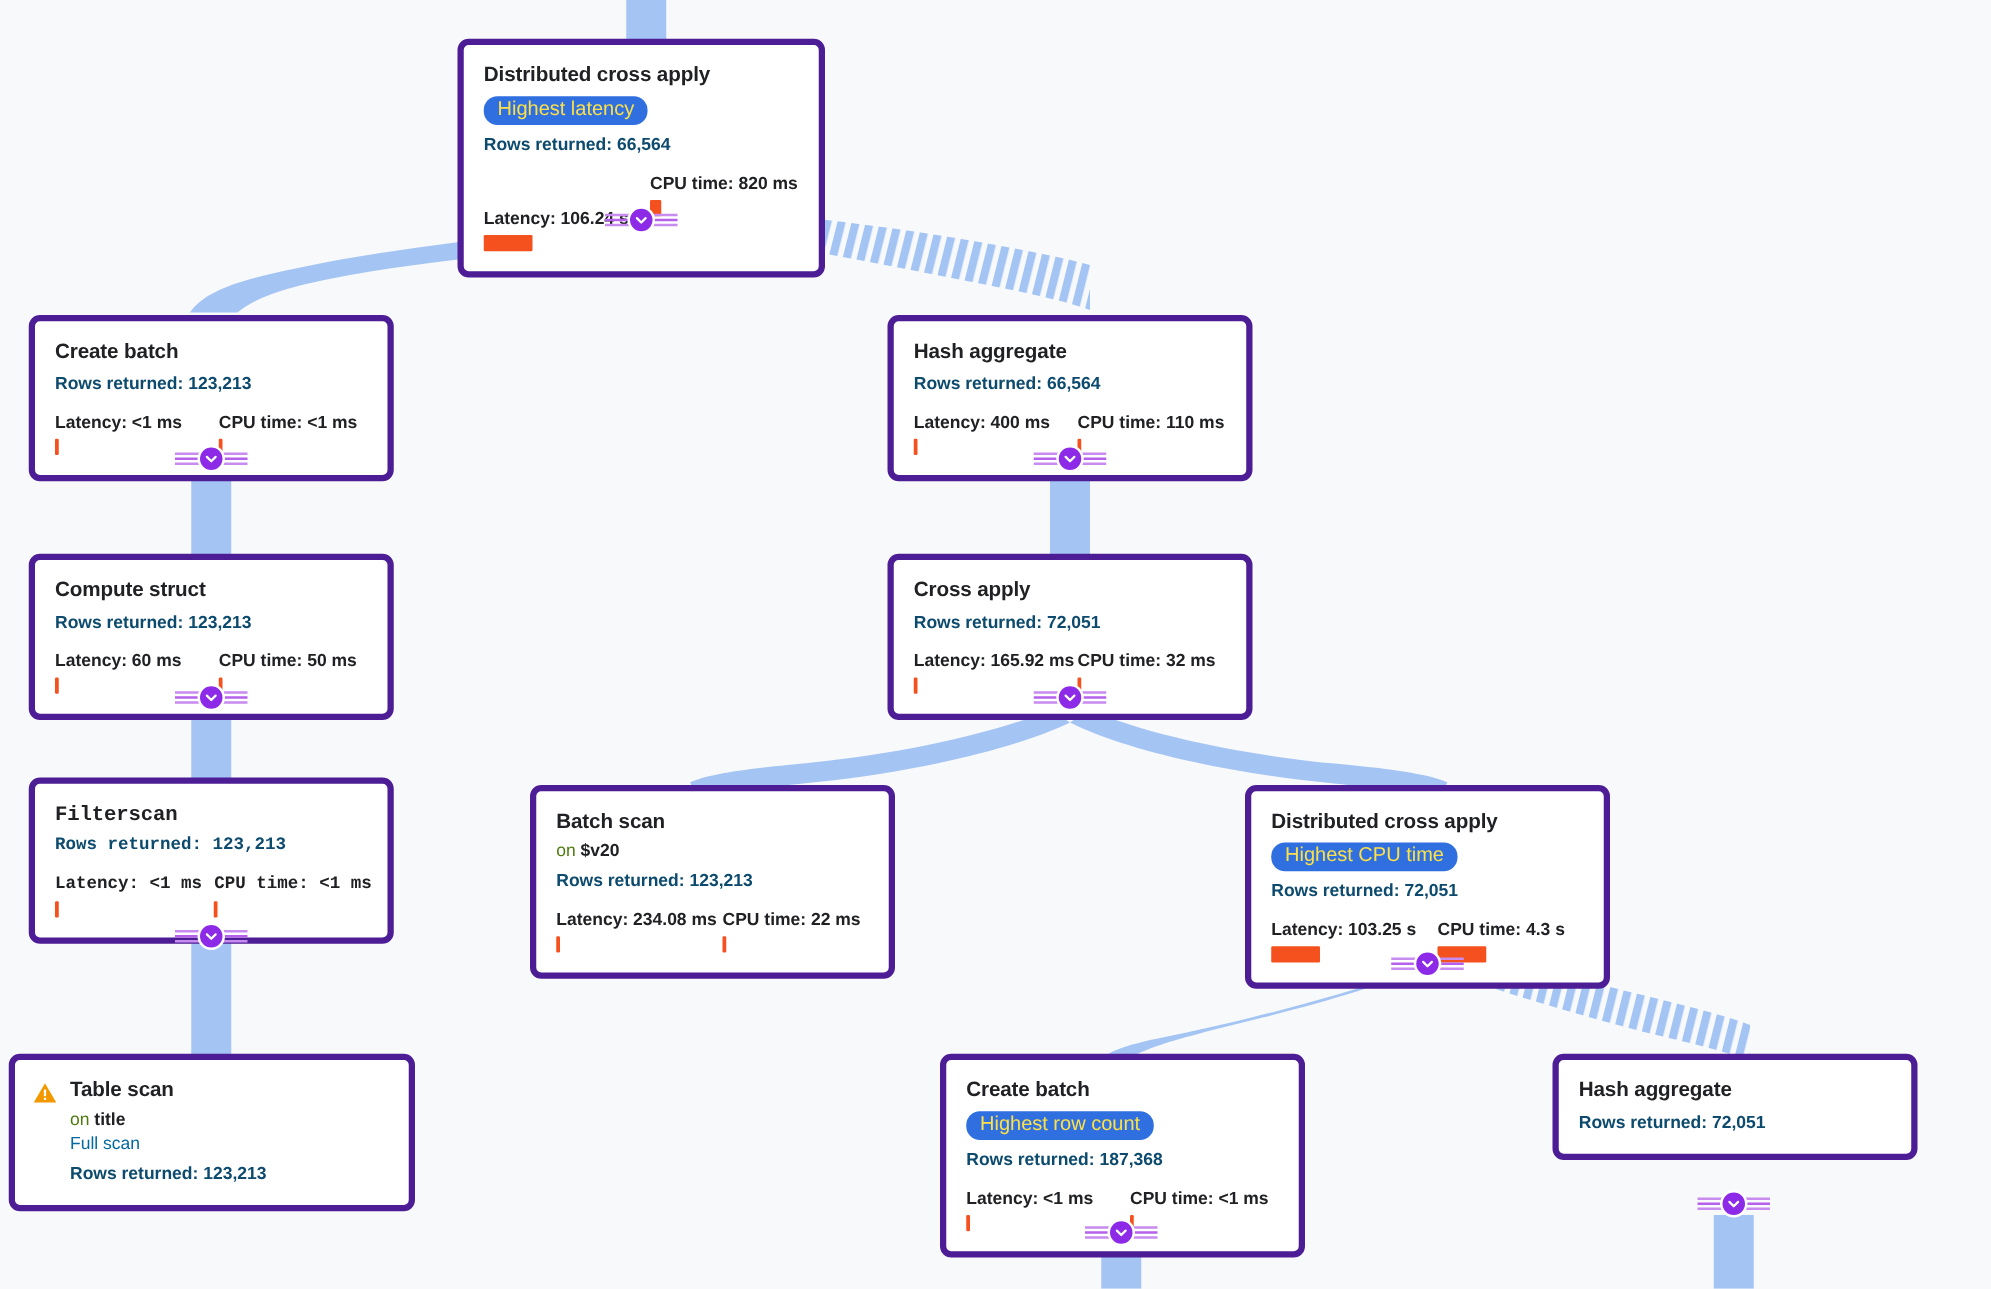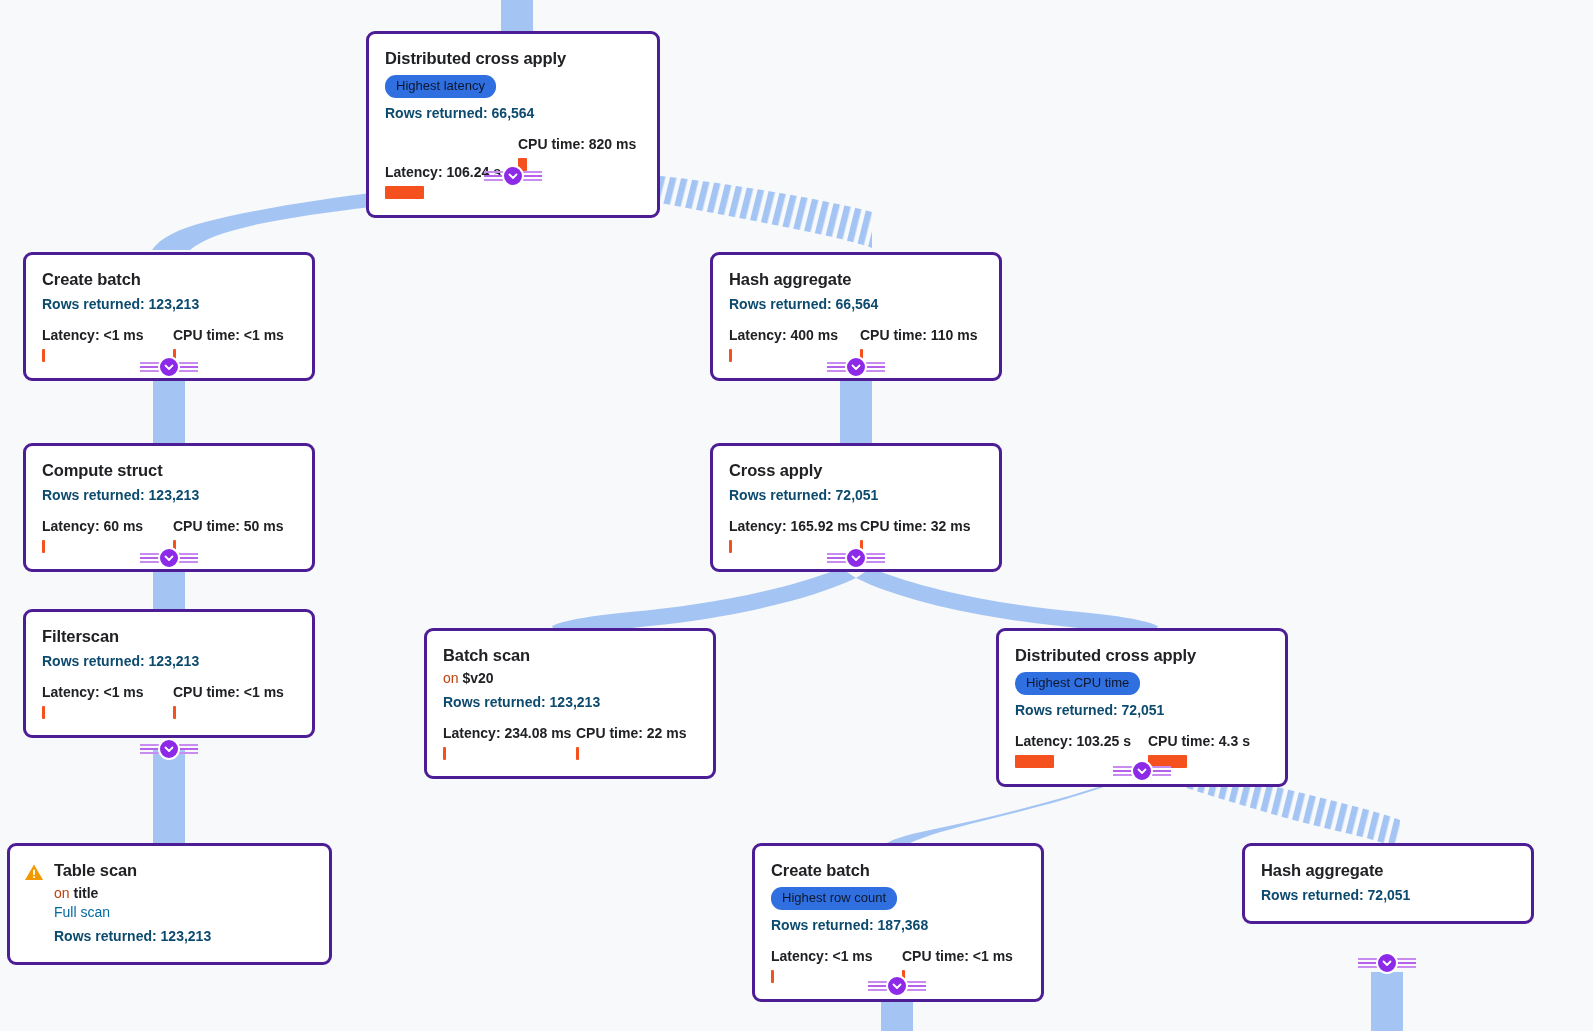--- a/index.html
+++ b/index.html
@@ -32,21 +32,21 @@
     z-index: 1;
     pointer-events: none;
   }
 
   
   .node {
     position: absolute;
     z-index: 3;
     box-sizing: border-box;
     background: #ffffff;
-    border: 3px solid #4c1d95;
+    border: 5px solid #4c1d95;
     border-radius: 9px;
     padding: 14px 16px 16px 16px;
     color: #202124;
   }
   .node.warned {
     padding-left: 14px;
   }
   .node-inner {
     display: flex;
     flex-direction: row;
@@ -73,34 +73,34 @@
     white-space: nowrap;
   }
 
   .badge {
     display: inline-block;
     margin-top: 6px;
     margin-bottom: 1px;
     padding: 3px 11px 4px 11px;
     border-radius: 11px;
     background: #2f6fe0;
-    color: #0f172a;
-    font-size: 13px;
+    color: #fde047;
+    font-size: 16px;
     line-height: 16px;
     white-space: nowrap;
   }
 
   .subline {
     font-size: 14px;
     line-height: 19px;
     color: #202124;
     margin-top: 3px;
     white-space: nowrap;
   }
-  .subline .sub-label { font-weight: normal; color: #c2410c; }
+  .subline .sub-label { font-weight: normal; color: #4d7c0f; }
   .subline .sub-value { font-weight: bold; color: #202124; }
   .subline.muted {
     color: #0369a1;
     margin-top: 0;
   }
 
   .rows-line {
     font-size: 14px;
     font-weight: bold;
     line-height: 19px;
@@ -357,21 +357,21 @@
     <div class="rail r1"></div>
       <div class="rail r2"></div>
       <div class="rail r3"></div>
   </div>
   <div class="chevron" style="left:856px; top:558px;">
     <svg width="12" height="12" viewBox="0 0 12 12">
       <path d="M2.5 4.5 L6 8 L9.5 4.5" stroke="#ffffff" stroke-width="1.8" fill="none" stroke-linecap="round" stroke-linejoin="round"></path>
     </svg>
   </div>
 
-  <div class="node" style="left:23px; top:609px; width:292px;">
+  <div class="node" style="left:23px; top:622px; width:292px;font-family:Liberation Mono, monospace;">
     <div class="node-inner">
       <div class="node-body">
         <div class="node-title">Filterscan</div>
         <div class="rows-line">Rows returned: 123,213</div>
         <div class="metrics">
           <div class="metric" style="width:131px;">
             <div class="metric-label">Latency: &lt;1 ms</div>
             <div class="metric-bar" style="width:3px;"></div>
           </div>
           <div class="metric">

